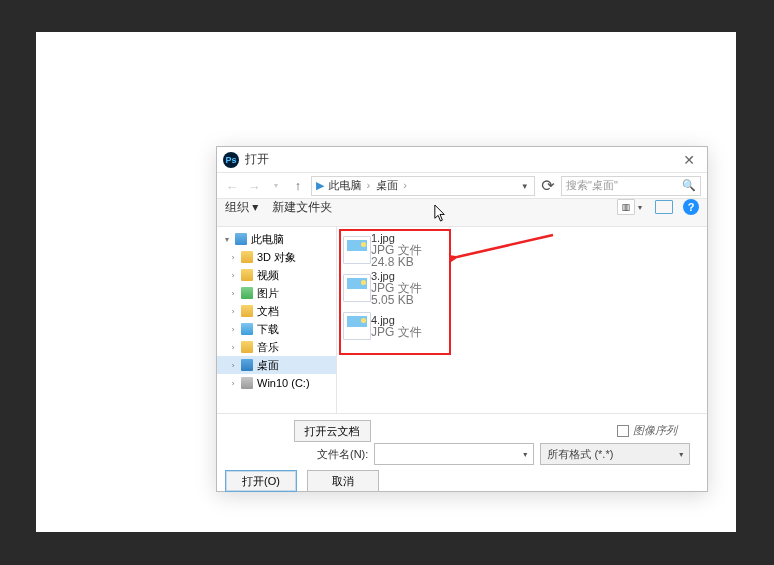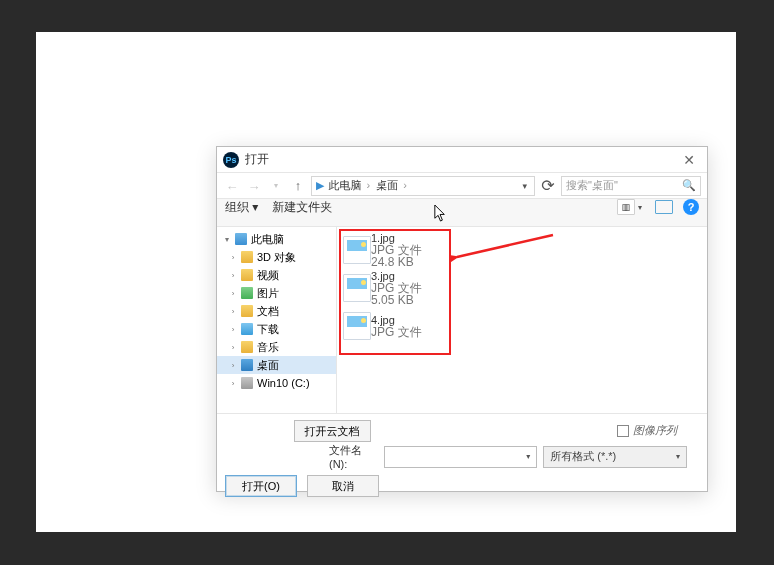--- a/index.html
+++ b/index.html
@@ -89,21 +89,21 @@
   .arrow-annot { position:absolute; pointer-events:none; }
   
   .under-content {
     border-top:1px solid #e6e6e6; padding:4px 0 6px; display:flex; flex-direction:column; gap:1px;
   }
   .cloud-row { display:flex; justify-content:center; padding-top:2px;}
   .cloud-btn { height:22px; border:1px solid #bcbcbc; background:#f4f4f4; font-size:11px; padding:0 10px;}
   .seq-row { display:flex; justify-content:flex-end; padding-right:30px;font-style:italic;}
   .checkbox { width:12px; height:12px; border:1px solid #888; display:inline-block; margin-right:4px; vertical-align:middle;}
   .seq-row label { font-size:11px; color:#666;}
-  .filebar { display:flex; align-items:center; gap:6px; padding: 0 20px; }
+  .filebar { display:flex; align-items:center; gap:6px; padding: 0 8px; }
   .filebar .lbl { font-size:11px; color:#333; }
   .combo { height:22px; border:1px solid #bcbcbc; background:#fff; font-size:11px; display:flex; align-items:center; justify-content:space-between; padding:0 6px;}
   .name-combo { width:160px; }
   .filter-combo { width:150px; background:#f0f0f0; color:#444; }
   .caret { font-size:8px; color:#555; }
   .btnrow { display:flex; justify-content:flex-start; gap:10px; padding: 4px 8px 0 8px; }
   .btn { width:72px; height:22px; border:1px solid #bcbcbc; background:#f4f4f4; font-size:11px;}
   .btn.primary { border-color:#6aa9d8; box-shadow: inset 0 0 0 1px rgba(106,169,216,.35);}
   .cursor { position:absolute; width:15px; height:17px; color:#000;}
 </style>

